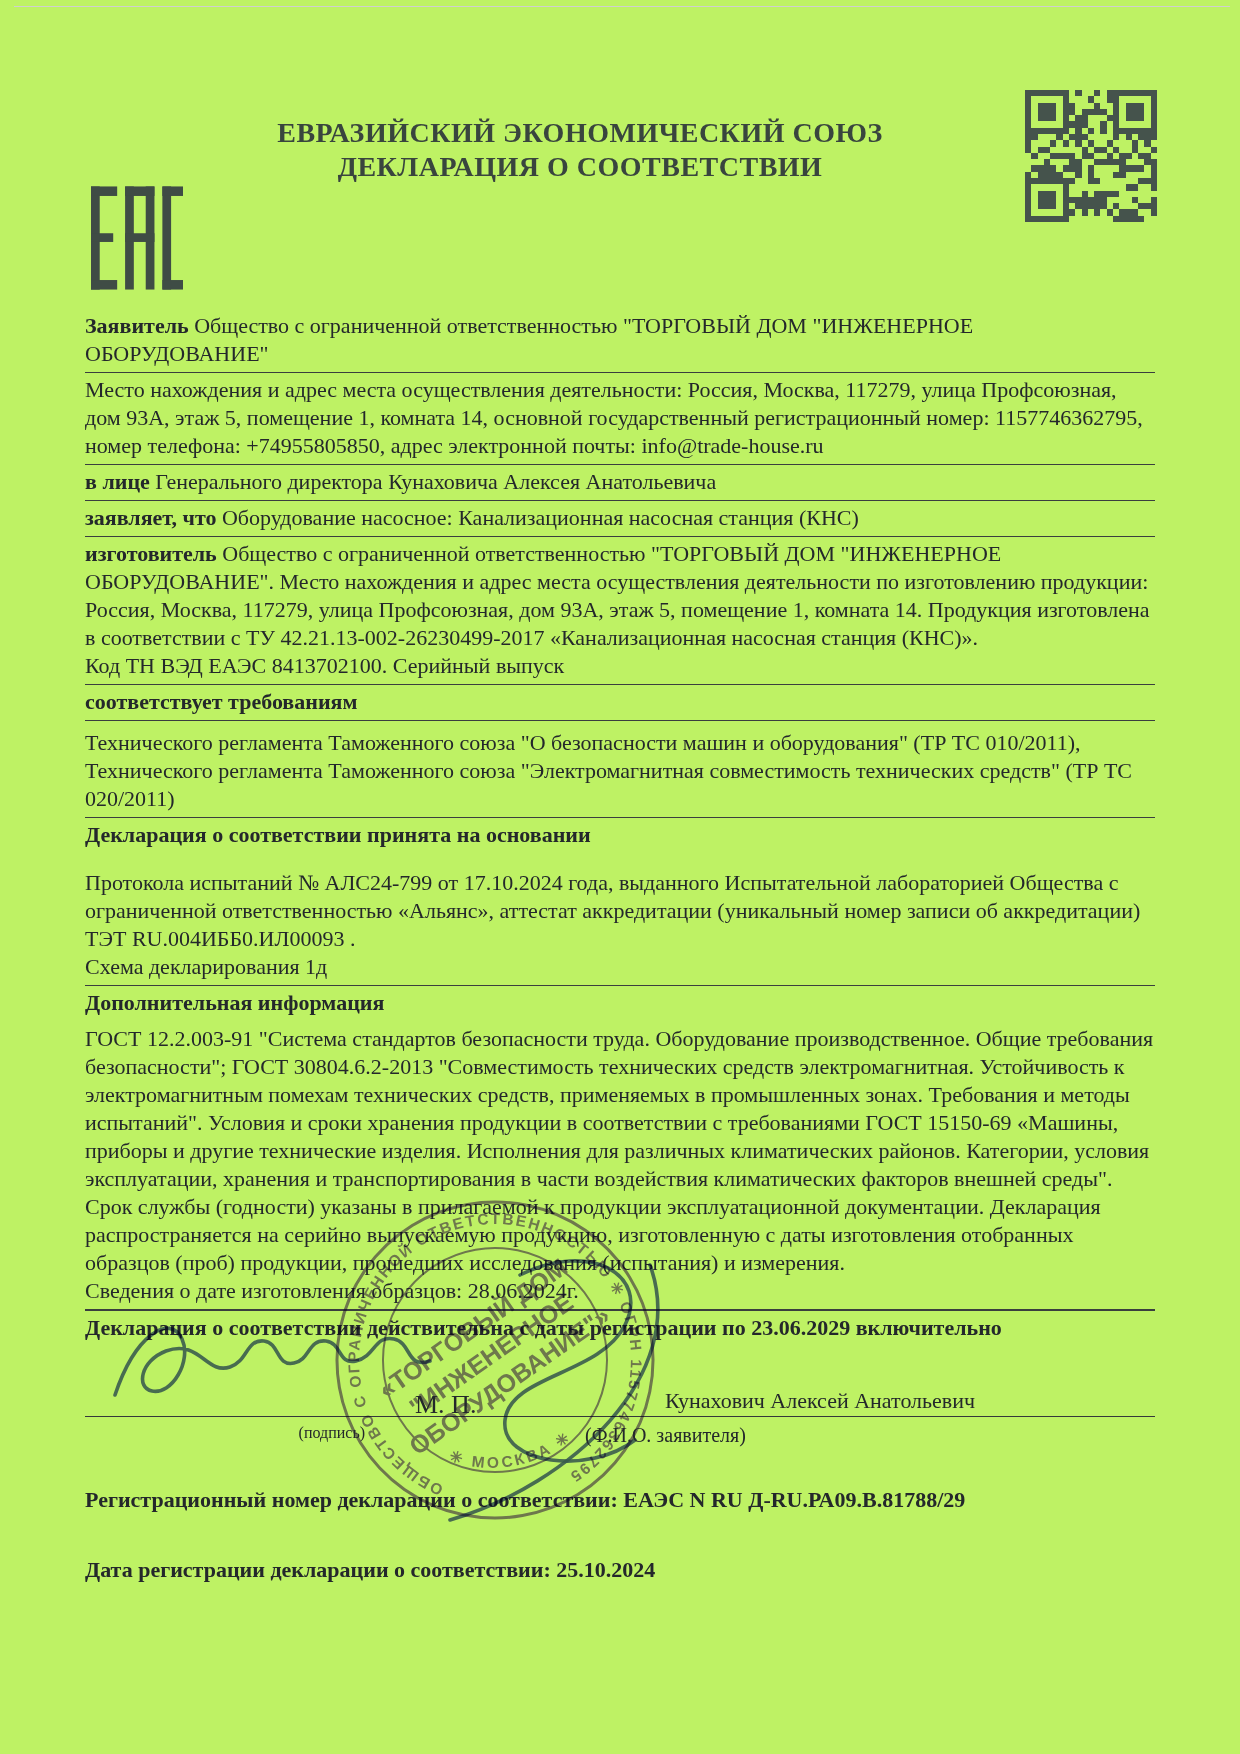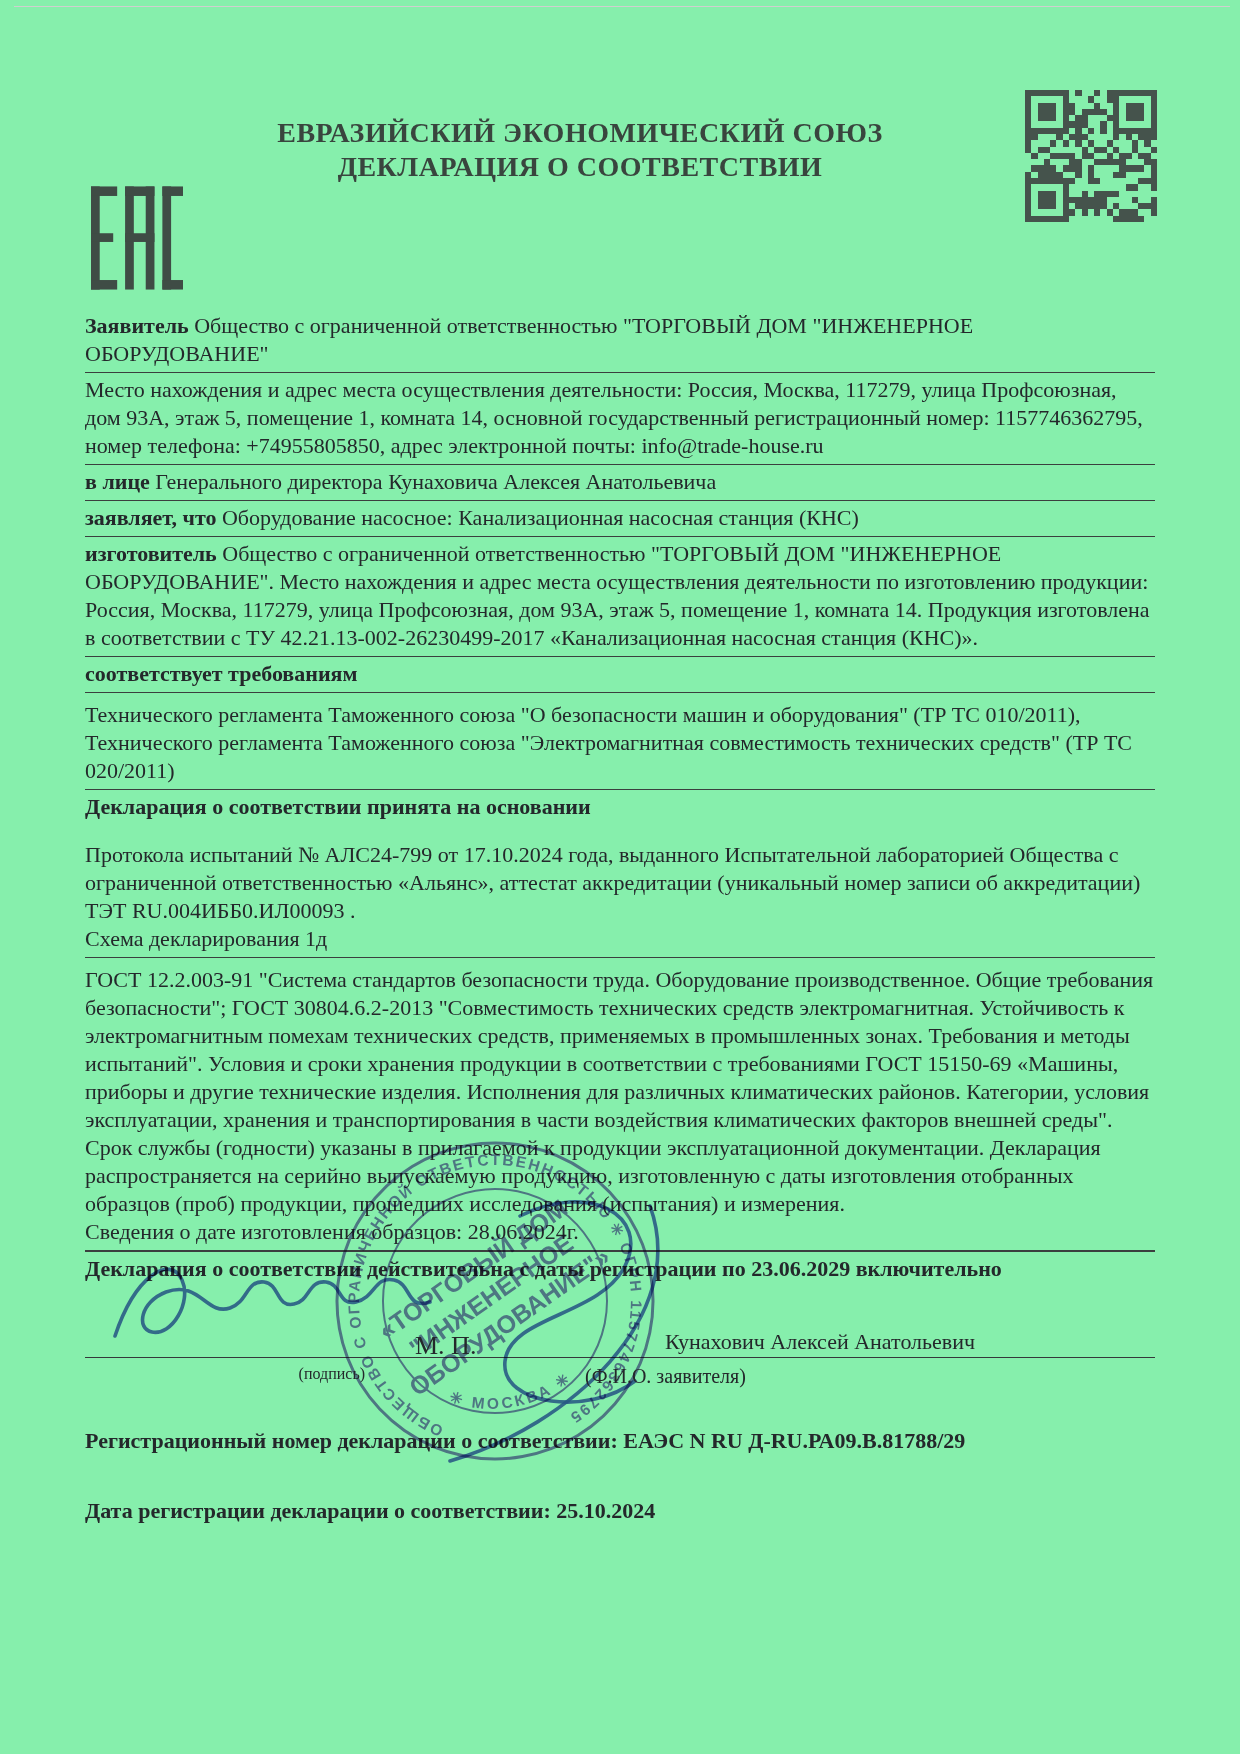--- a/index.html
+++ b/index.html
@@ -1,20 +1,20 @@
 <!DOCTYPE html>
 <html style="--ink: #24282b; --accent: #39453e; --rule: #3a3f3e; --eac: #3f4c45; --qr: #45534c; --stamp: #7b61b3; --signature: #4a5ec4;"><head>
 <meta charset="utf-8">
 <style>
   html,body{margin:0;padding:0;background:#e8e8e8;}
   .page{
     position:relative;
     width:1240px;height:1754px;
     margin:0 auto;
-    background:#86efac;
+    background:#bef264;
     font-family:"Liberation Serif", serif;
     color:var(--ink,#24282b);
     overflow:hidden;
   }
   .scan-top{position:absolute;top:6px;left:14px;right:10px;height:1px;background:#cfcfcf;}
   .content{position:absolute;left:85px;top:0;width:1070px;}
   .doc-header{position:relative;height:222px;margin-top:90px;}
   .titles{position:absolute;left:110px;right:190px;top:26px;text-align:center;}
   .title-line{font-weight:bold;font-size:28px;line-height:34px;color:var(--accent,#39453e);letter-spacing:.5px;}
   .eac{position:absolute;left:6px;top:96px;color:var(--eac,#3f4c45);}
@@ -318,32 +318,34 @@
     <p class="row">Место нахождения и адрес места осуществления деятельности: Россия, Москва, 117279, улица Профсоюзная, дом 93А, этаж 5, помещение 1, комната 14, основной государственный регистрационный номер: 1157746362795, номер телефона: +74955805850, адрес электронной почты: info@trade-house.ru</p>
     <hr class="hr">
 
     <p class="row"><b>в лице</b> <span>Генерального директора Кунаховича Алексея Анатольевича</span></p>
     <hr class="hr">
 
     <p class="row"><b>заявляет, что</b> <span>Оборудование насосное: Канализационная насосная станция (КНС)</span></p>
     <hr class="hr">
 
     <p class="row"><b>изготовитель</b> <span>Общество с ограниченной ответственностью "ТОРГОВЫЙ ДОМ "ИНЖЕНЕРНОЕ ОБОРУДОВАНИЕ". Место нахождения и адрес места осуществления деятельности по изготовлению продукции: Россия, Москва, 117279, улица Профсоюзная, дом 93А, этаж 5, помещение 1, комната 14. Продукция изготовлена в соответствии с ТУ 42.21.13-002-26230499-2017 «Канализационная насосная станция (КНС)».</span></p>
+    <p class="row">Код ТН ВЭД ЕАЭС 8413702100. Серийный выпуск</p>
     <hr class="hr">
 
     <p class="row bold">соответствует требованиям</p>
     <hr class="hr">
     <p class="row gap-sm">Технического регламента Таможенного союза "О безопасности машин и оборудования" (ТР ТС 010/2011), Технического регламента Таможенного союза "Электромагнитная совместимость технических средств" (ТР ТС 020/2011)</p>
     <hr class="hr">
 
     <p class="row bold">Декларация о соответствии принята на основании</p>
     <p class="row gap-md">Протокола испытаний № АЛС24-799 от 17.10.2024 года, выданного Испытательной лабораторией Общества с ограниченной ответственностью «Альянс», аттестат аккредитации (уникальный номер записи об аккредитации)  ТЭТ RU.004ИББ0.ИЛ00093 .</p>
     <p class="row">Схема декларирования 1д</p>
     <hr class="hr">
 
+    <p class="row bold">Дополнительная информация</p>
     <p class="row gap-sm">ГОСТ 12.2.003-91 "Система стандартов безопасности труда. Оборудование производственное. Общие требования безопасности"; ГОСТ 30804.6.2-2013 "Совместимость технических средств электромагнитная. Устойчивость к электромагнитным помехам технических средств, применяемых в промышленных зонах. Требования и методы испытаний". Условия и сроки хранения продукции в соответствии с требованиями ГОСТ 15150-69 «Машины, приборы и другие технические изделия. Исполнения для различных климатических районов. Категории, условия эксплуатации, хранения и транспортирования в части воздействия климатических факторов внешней среды". Срок службы (годности) указаны в прилагаемой к продукции эксплуатационной документации. Декларация распространяется на серийно выпускаемую продукцию, изготовленную с даты изготовления отобранных образцов (проб) продукции, прошедших исследования (испытания) и измерения.</p>
     <p class="row">Сведения о дате изготовления образцов: 28.06.2024г.</p>
     <hr class="hr thick">
 
     <p class="row bold">Декларация о соответствии  действительна с даты регистрации по 23.06.2029 включительно</p>
 
     <div class="sig-area">
       <div class="sig-line"></div>
 
       <svg class="stamp" viewBox="0 0 340 340">

